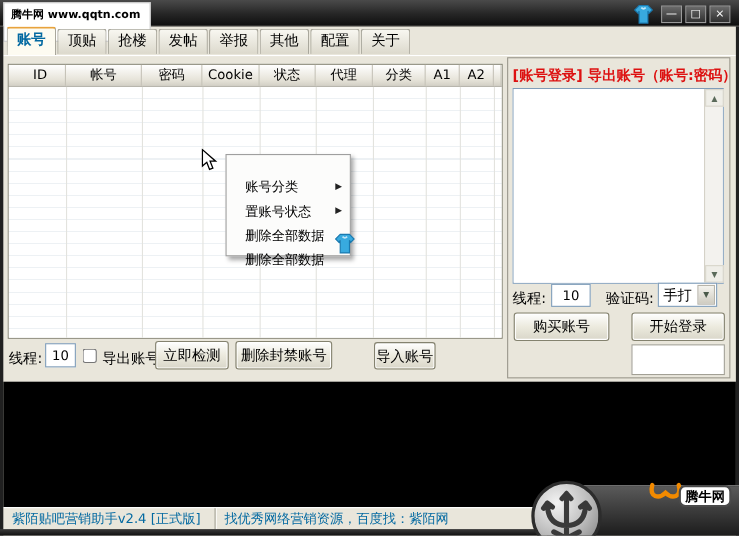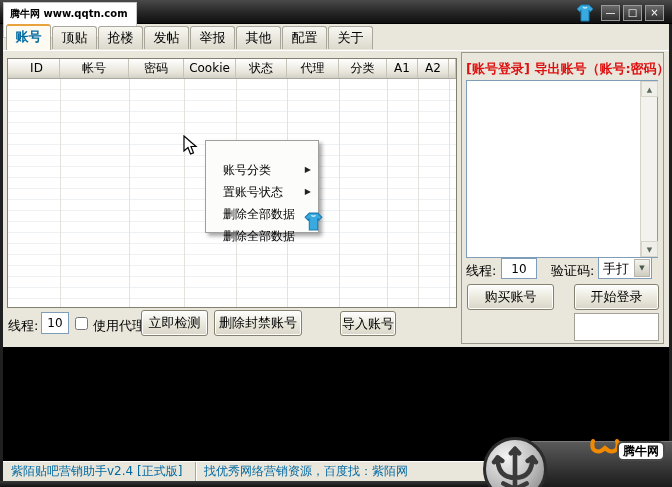--- a/index.html
+++ b/index.html
@@ -216,21 +216,21 @@
     <span class="dd-value">手打</span>
     <span class="dd-btn">▼</span>
   </div>
   <button class="xp-btn" style="left:467px; top:284px; width:87px; height:26px;">购买账号</button>
   <button class="xp-btn" style="left:574px; top:284px; width:85px; height:26px;">开始登录</button>
   <div class="captcha-box"></div>
 
   <div class="field-label" style="left:8px; top:317px;">线程:</div>
   <input class="xp-input" style="left: 41px; top: 312px; width: 28px; height: 22px;" value="10">
   <input type="checkbox" class="checkbox" style="">
-  <div class="field-label" style="left:93px; top:317px;">使用代理</div>
+  <div class="field-label" style="left:93px; top:317px;">导出账号</div>
   <button class="xp-btn" style="left:141px; top:310px; width:67px; height:26px;">立即检测</button>
   <button class="xp-btn" style="left:340px; top:311px; width:56px; height:25px;">导入账号</button>
   <button class="xp-btn" style="left:214px; top:310px; width:88px; height:26px;">删除封禁账号</button>
 
   <div class="console"></div>
 
   <div class="statusbar">
     <div class="status-sec sec1">紫陌贴吧营销助手v2.4 [正式版]</div>
     <div class="status-sec sec2">找优秀网络营销资源，百度找：紫陌网</div>
     <div class="status-sec sec3"></div>

